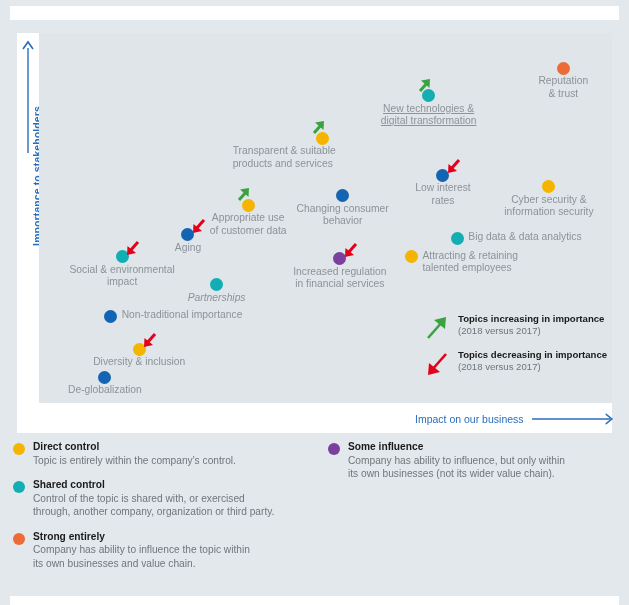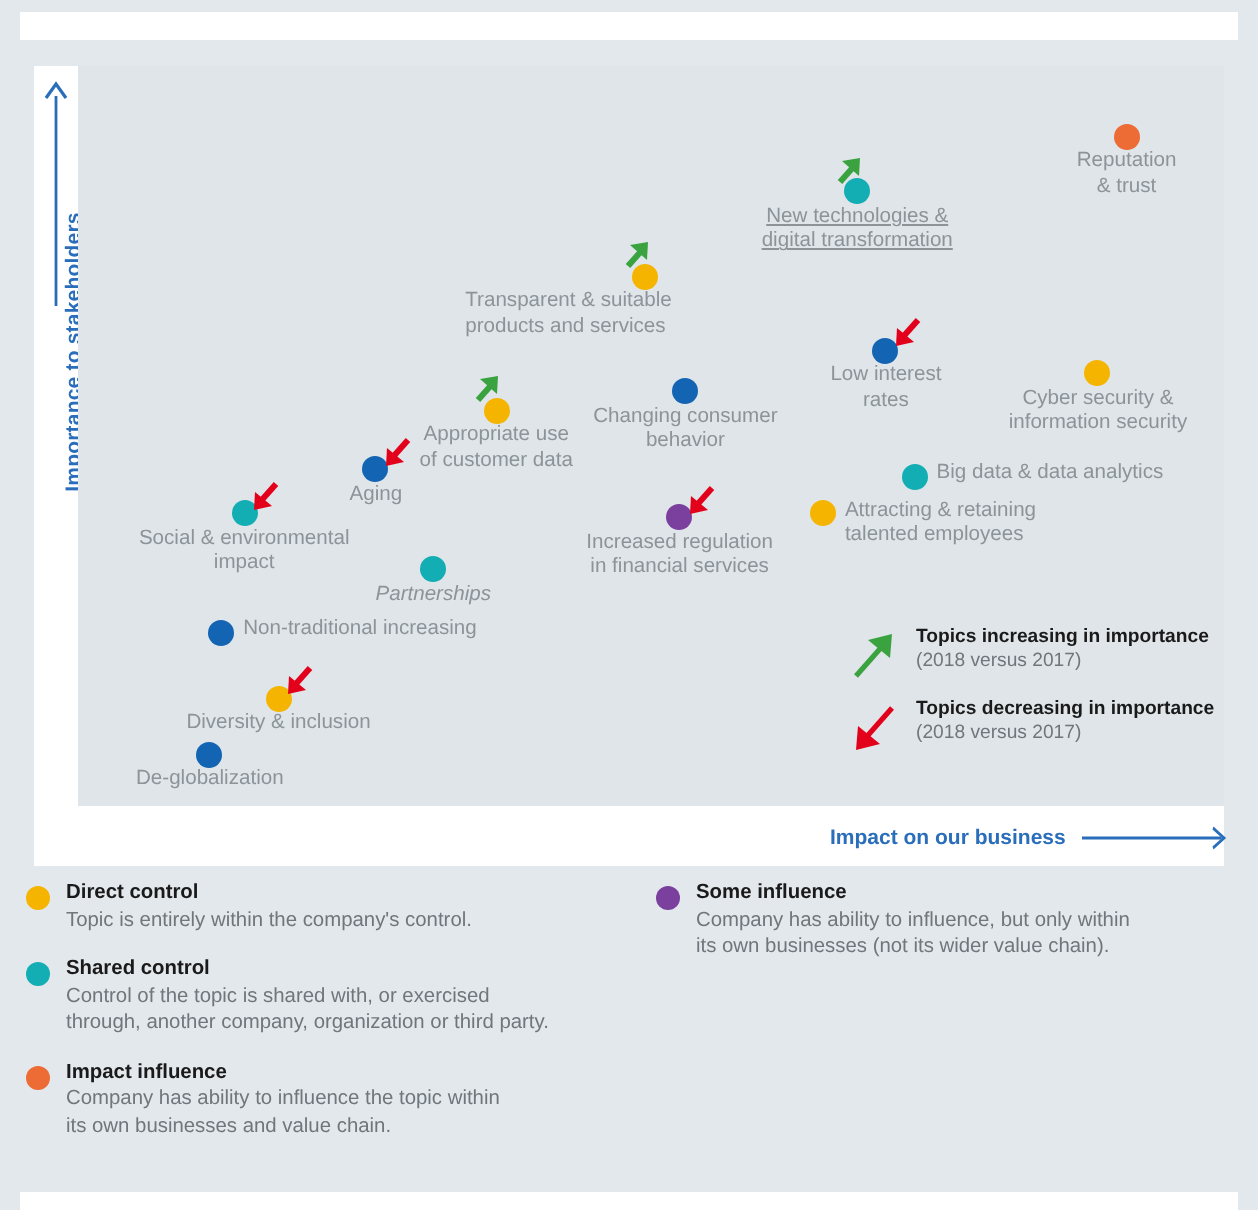--- a/index.html
+++ b/index.html
@@ -41,21 +41,21 @@
     font-size:10.5px;font-weight:bold;
     letter-spacing:.1px;
     white-space:nowrap;
   }
   
   #x-axis{
     position:absolute;left:415px;top:409px;width:200px;height:20px;
     display:flex;align-items:center;gap:8px;
   }
   #x-label{
-    color:#2a6ebb;font-size:10.5px;font-weight:bold;white-space:nowrap;
+    color:#2a6ebb;font-size:10.5px;font-weight:normal;white-space:nowrap;
   }
   #x-arrow{flex:1;height:14px;}
   .dot{
     position:absolute;border-radius:50%;
     width:13px;height:13px;
     box-shadow:0 0 0 1.5px #dfe5e9;
   }
   .dp-label{
     position:absolute;
     color:#8c9399;
@@ -221,21 +221,21 @@
 impact</div>
     <svg class="trend" viewBox="0 0 18 18" style="left: 85.085px; top: 205.85px;">
       <g>
         <line x1="14" y1="3" x2="6" y2="12" stroke="#e3001b" stroke-width="3"></line>
         <polygon points="3,16 3.5,7 12,14" fill="#e3001b"></polygon>
       </g>
     </svg>
     <span class="dot" title="Partnerships" style="left: 171.13px; top: 245.1px; background: rgb(18, 174, 180);"></span>
     <div class="dp-label" style="left: 87.63px; top: 258.6px; width: 180px; text-align: center; font-style: italic;">Partnerships</div>
     <span class="dot" title="Non-traditional competitors" style="left: 65.125px; top: 276.55px; background: rgb(20, 100, 180);"></span>
-    <div class="dp-label" style="left: 82.625px; top: 276.05px; text-align: left;">Non-traditional increasing</div>
+    <div class="dp-label" style="left: 82.625px; top: 276.05px; text-align: left;">Non-traditional importance</div>
     <span class="dot" title="Diversity &amp; inclusion" style="left: 93.775px; top: 309.85px; background: rgb(245, 180, 0);"></span>
     <div class="dp-label" style="left: 10.275px; top: 323.35px; width: 180px; text-align: center;">Diversity &amp; inclusion</div>
     <svg class="trend" viewBox="0 0 18 18" style="left: 102.275px; top: 298.35px;">
       <g>
         <line x1="14" y1="3" x2="6" y2="12" stroke="#e3001b" stroke-width="3"></line>
         <polygon points="3,16 3.5,7 12,14" fill="#e3001b"></polygon>
       </g>
     </svg>
     <span class="dot" title="De-globalization" style="left: 59.395px; top: 337.6px; background: rgb(20, 100, 180);"></span>
     <div class="dp-label" style="left: -24.105px; top: 351.1px; width: 180px; text-align: center;">De-globalization</div>
@@ -249,21 +249,21 @@
       <div class="leg-desc">Topic is entirely within the company's control.</div>
     </div>
     <div class="leg-item">
       <span class="leg-dot" style="background:#12aeb4"></span>
       <div class="leg-title">Shared control</div>
       <div class="leg-desc">Control of the topic is shared with, or exercised
 through, another company, organization or third party.</div>
     </div>
     <div class="leg-item">
       <span class="leg-dot" style="background:#ed6b34"></span>
-      <div class="leg-title">Impact influence</div>
+      <div class="leg-title">Strong entirely</div>
       <div class="leg-desc">Company has ability to influence the topic within
 its own businesses and value chain.</div>
     </div>
   </div>
   <div class="leg-col" id="leg-col-right">
     <div class="leg-item">
       <span class="leg-dot" style="background:#7b3f9d"></span>
       <div class="leg-title">Some influence</div>
       <div class="leg-desc">Company has ability to influence, but only within
 its own businesses (not its wider value chain).</div>

